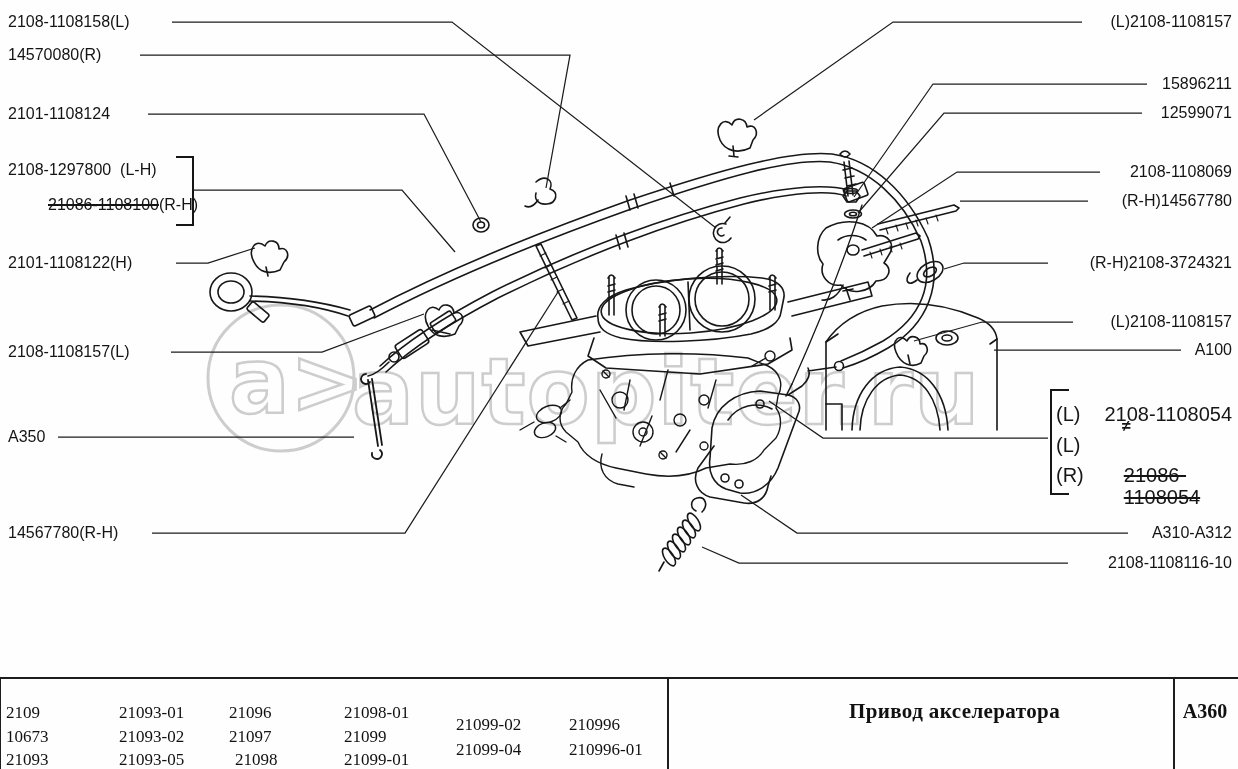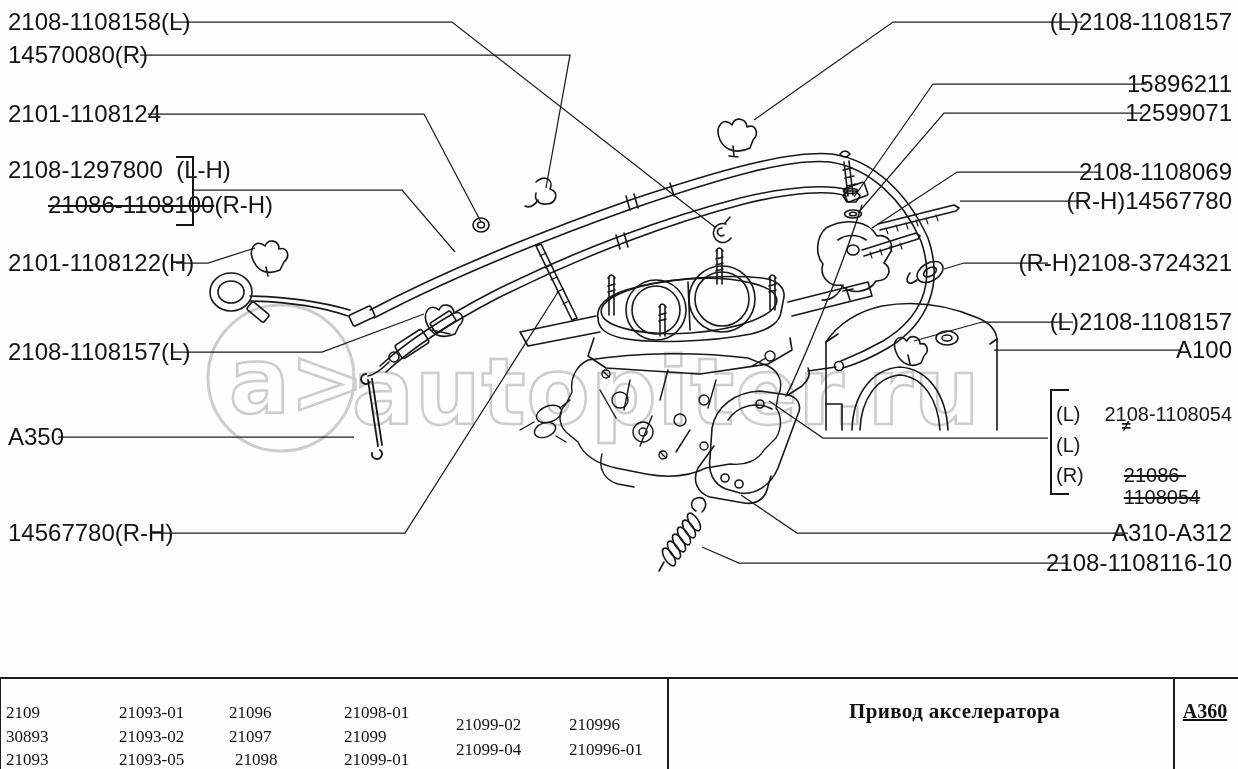--- a/index.html
+++ b/index.html
@@ -1,37 +1,37 @@
 <!DOCTYPE html>
 <html><head>
 <meta charset="utf-8">
 <style>
   html,body{margin:0;padding:0;background:#ffffff;}
   .stage{position:relative;width:1238px;height:769px;background:#fefefe;overflow:hidden;
          font-family:"Liberation Sans",sans-serif;color:#161616;}
   svg{position:absolute;left:0;top:0;}
-  .lbl{position:absolute;font-size:24px;line-height:22px;white-space:pre;color:#141414;}
+  .lbl{position:absolute;font-size:16px;line-height:22px;white-space:pre;color:#141414;}
   .lbl.r{text-align:right;right:6px;}
   .strike{text-decoration:line-through;text-decoration-thickness:2px;margin-left:40px;}
   .bracket-left{position:absolute;left:176px;top:156px;width:16px;height:66px;
       border-top:2px solid #161616;border-right:2px solid #161616;border-bottom:2px solid #161616;}
   .bracket-right{position:absolute;left:1050px;top:389px;width:17px;height:102px;
       border-top:2px solid #161616;border-left:2px solid #161616;border-bottom:2px solid #161616;}
   .grp{position:absolute;right:6px;width:176px;}
   .grp .row{display:flex;justify-content:space-between;font-size:20px;line-height:22px;position:absolute;width:176px;}
   .neq{position:absolute;left:1122px;top:417px;font-size:16px;font-weight:bold;}
   
   .spec{position:absolute;left:0;top:677px;width:1238px;height:92px;
         border-top:2.5px solid #1d1d1d;border-left:1.5px solid #1d1d1d;
         font-family:"Liberation Serif",serif;font-size:17px;color:#111;}
   .vline{position:absolute;top:0;bottom:0;width:2px;background:#1d1d1d;}
   .cell{position:absolute;white-space:nowrap;}
   .ttl{position:absolute;left:667px;width:573px;top:20px;text-align:center;
        font-weight:bold;font-size:21px;letter-spacing:.4px;}
-  .code{position:absolute;left:1174px;width:60px;top:21px;text-align:center;font-weight:bold;font-size:20px;text-decoration:underline;}
+  .code{position:absolute;left:1174px;width:60px;top:21px;text-align:center;font-weight:bold;font-size:20px;}
 </style>
 </head>
 <body>
 
 <div class="stage">
 
   <svg width="1238" height="675" viewBox="0 0 1238 675">
 
     <g stroke="#cdcdcd" fill="none" stroke-width="3">
       <circle cx="281" cy="378" r="73"></circle>
@@ -316,21 +316,21 @@
       </div>
     </div>
     <div class="neq">≠</div>
   </div>
 
   <div class="spec">
     <div class="vline" style="left:666px"></div>
     <div class="vline" style="left:1172px"></div>
 
     <div class="cell" style="left:5px;top:24px">2109</div>
-    <div class="cell" style="left:5px;top:48px">30893</div>
+    <div class="cell" style="left:5px;top:48px">10673</div>
     <div class="cell" style="left:5px;top:71px">21093</div>
 
     <div class="cell" style="left:118px;top:24px">21093-01</div>
     <div class="cell" style="left:118px;top:48px">21093-02</div>
     <div class="cell" style="left:118px;top:71px">21093-05</div>
 
     <div class="cell" style="left:228px;top:24px">21096</div>
     <div class="cell" style="left:228px;top:48px">21097</div>
     <div class="cell" style="left:234px;top:71px">21098</div>
 

